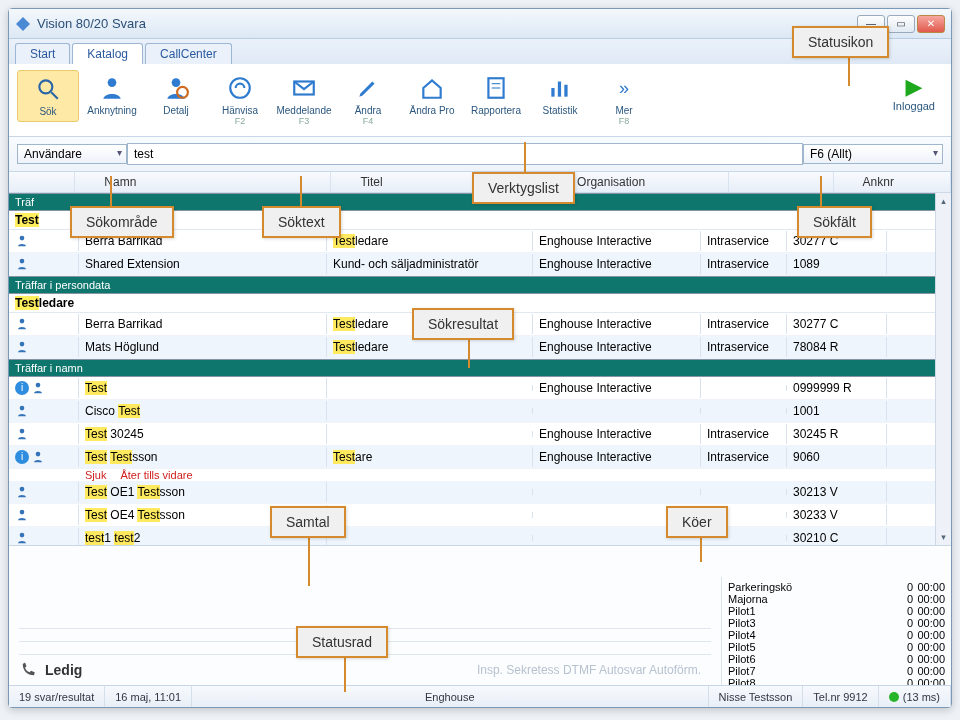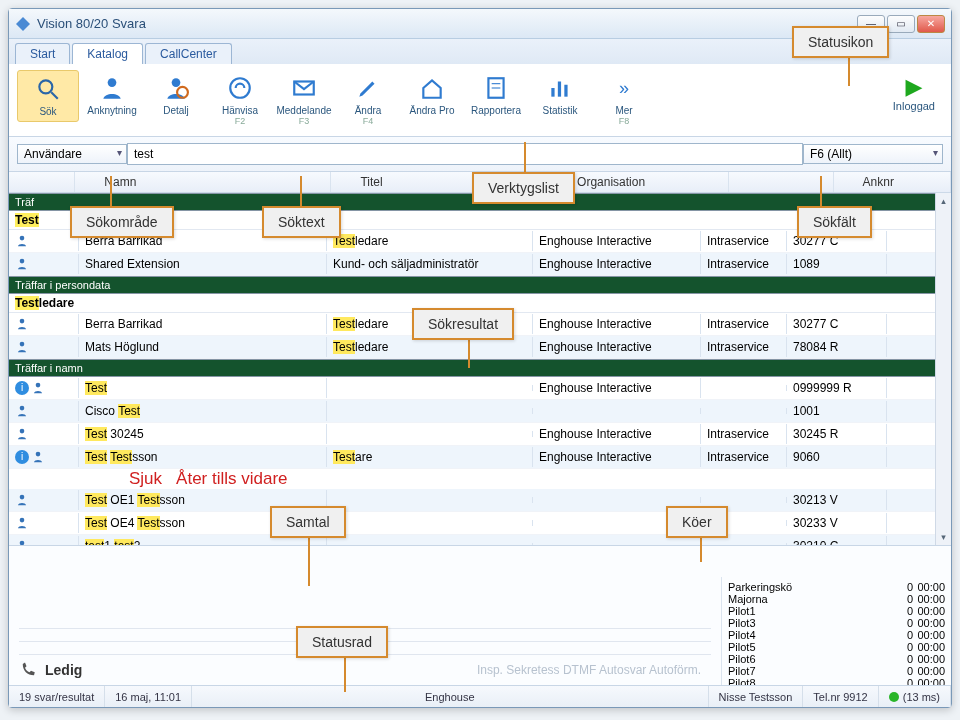--- a/index.html
+++ b/index.html
@@ -31,30 +31,30 @@
   .col { padding:3px 6px; border-right:1px solid #d9e3ef; overflow:hidden; white-space:nowrap; }
   .c-icons { width:70px; }
   .c-name { width:248px; }
   .c-title { width:206px; }
   .c-org { width:168px; }
   .c-ansvar { width:86px; }
   .c-ankn { width:100px; }
   .scrollarea { flex:1; overflow:hidden; position:relative; }
   .rows { position:absolute; inset:0 16px 0 0; overflow-y:auto; }
   .rows::-webkit-scrollbar{width:16px;} .rows::-webkit-scrollbar-thumb{background:#c4d2e4;border:1px solid #9fb6cc;}
-  .grouphdr { background:#14532d; color:#fff; padding:2px 6px; font-size:11px; border-top:1px solid #8595a5; border-bottom:1px solid #8595a5;}
+  .grouphdr { background:#0f766e; color:#fff; padding:2px 6px; font-size:11px; border-top:1px solid #8595a5; border-bottom:1px solid #8595a5;}
   .matchhdr { background:#fff; padding:2px 6px; font-size:12px; border-bottom:1px solid #e2e8f1; }
   .matchhdr .hl { background:#ffef5e; }
   .row { display:flex; font-size:12px; padding:1px 0; border-bottom:1px solid #f0f3f8; align-items:center; }
   .row.alt { background:#eef5fc; }
   .row .c-icons { display:flex; gap:2px; align-items:center; padding-left:6px; }
   .pawn { width:14px; height:14px; display:inline-block; }
   .info-ic { width:14px; height:14px; border-radius:50%; background:#2f8de0; color:#fff; font-size:10px; text-align:center; line-height:14px; display:inline-block; }
   .hl { background:#ffe95e; }
-  .statusnote { padding:0 0 0 120px; font-size:17px; }
+  .statusnote { padding:0 0 0 76px; font-size:11px; }
   .statusnote .red { color:#d02020; margin-right:14px; }
   .bottom { border-top:1px solid #c8d6e6; display:flex; align-items:stretch; height:140px; background:#fbfdff; }
   .callpane { flex:1; padding:6px 10px; display:flex; flex-direction:column; justify-content:flex-end; }
   .callpane .phstate { display:flex; align-items:center; gap:8px; font-weight:bold; font-size:14px; color:#333; }
   .phone-ic { width:18px; height:18px; }
   .faded { color:#b7c2cf; font-size:12px; text-align:right; padding-right:10px; }
   .hr { border-top:1px solid #e0e6ef; margin:6px 0; }
   .queuepane { width:230px; border-left:1px solid #dbe4ef; padding:4px 6px; font-size:11px; overflow:hidden;margin-top:31px; }
   .qrow { display:flex; }
   .qrow .qn { flex:1; white-space:nowrap; overflow:hidden; text-overflow:ellipsis;}

